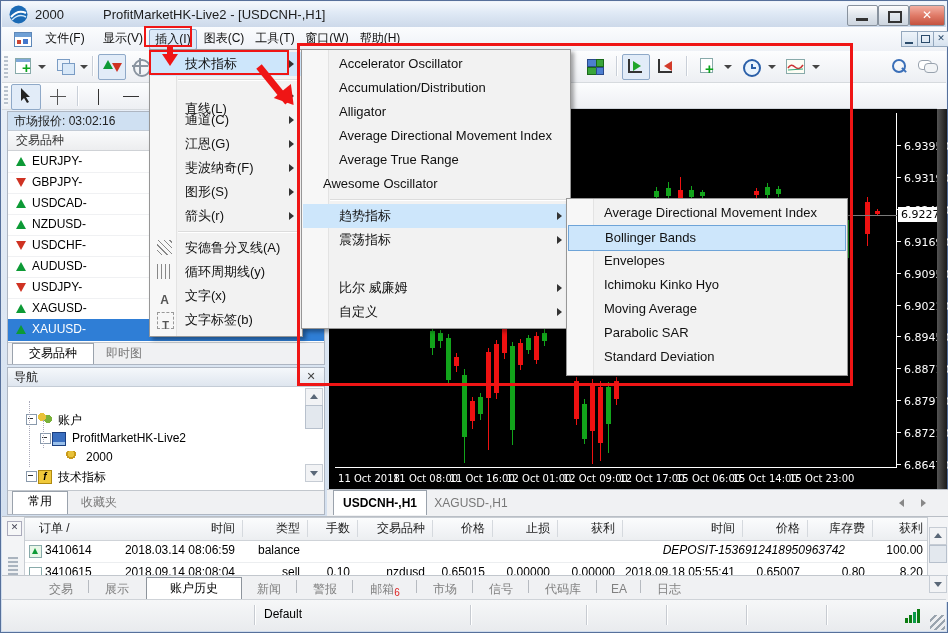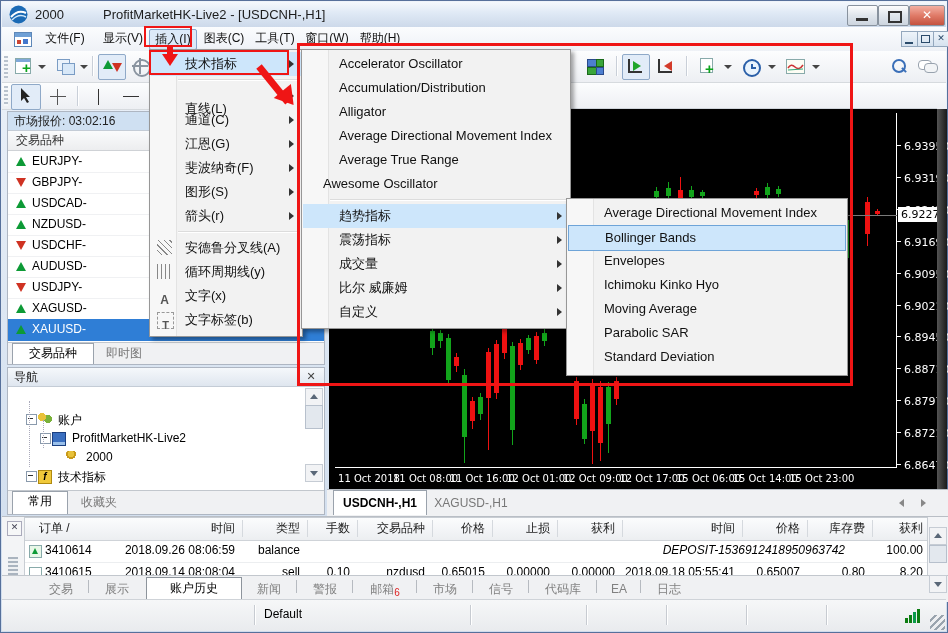--- a/index.html
+++ b/index.html
@@ -462,21 +462,21 @@
           <div class="thead-cell" style="right: 62px;">库存费</div>
           <div style="position: absolute; top: 2px; right: 54px; width: 1px; height: 17px; background: rgb(213, 217, 222);"></div>
           <div class="thead-cell" style="right: 4px;">获利</div>
         </div>
       <div id="term-rows" class="abs" style="left:0;top:22px;right:0;bottom:0;">
           <div style="position: absolute; left: 0px; top: 0px; right: 0px; height: 22px; border-bottom: 1px solid rgb(236, 238, 240); line-height: 21px;">
             <div style="position: absolute; left: 4px; top: 5px; width: 11px; height: 11px; border: 1px solid rgb(136, 170, 170); background: rgb(232, 247, 232); text-align: center;">
               <div style="position: absolute; left: 2px; top: 2px; width: 0px; height: 0px; border-left: 3px solid transparent; border-right: 3px solid transparent; border-bottom: 6px solid rgb(13, 154, 54);"></div>
             </div>
             <div class="tcell" style="left: 20px;">3410614</div>
-            <div class="tcell" style="right: 692px;">2018.09.26 08:06:59</div>
+            <div class="tcell" style="right: 692px;">2018.03.14 08:06:59</div>
             <div class="tcell" style="right: 627px;">balance</div>
             <div class="tcell" style="right: 82px; font-style: italic;">DEPOSIT-1536912418950963742</div>
             <div class="tcell" style="right: 4px;">100.00</div>
           </div>
           <div style="position: absolute; left: 0px; top: 22px; right: 0px; height: 22px; border-bottom: 1px solid rgb(236, 238, 240); line-height: 21px;">
             <div style="position: absolute; left: 4px; top: 5px; width: 11px; height: 11px; border: 1px solid rgb(136, 170, 170); background: rgb(255, 255, 255); text-align: center;"></div>
             <div class="tcell" style="left: 20px;">3410615</div>
             <div class="tcell" style="right: 692px;">2018.09.14 08:08:04</div>
             <div class="tcell" style="right: 627px;">sell</div>
             <div class="tcell" style="right: 577px;">0.10</div>
@@ -612,24 +612,20 @@
       </div>
       <div class="msep" style="top: 149px;"></div>
       <div class="mi hl" style="top: 154px;">
         <div class="lbl" style="position: absolute; left: 36px; top: 0px;">趋势指标</div>
         <div class="arrow" style="left: 254px;"></div>
       </div>
       <div class="mi" style="top: 178px;">
         <div class="lbl" style="position: absolute; left: 36px; top: 0px;">震荡指标</div>
         <div class="arrow" style="left: 254px;"></div>
       </div>
-      <div class="mi" style="top: 202px;">
-        <div class="lbl" style="position: absolute; left: 36px; top: 0px;">成交量</div>
-        <div class="arrow" style="left: 254px;"></div>
-      </div>
       <div class="mi" style="top: 250px;">
         <div class="lbl" style="position: absolute; left: 36px; top: 0px;">自定义</div>
         <div class="arrow" style="left: 254px;"></div>
       </div>
       <div class="mi" style="top: 226px;">
         <div class="lbl" style="position: absolute; left: 36px; top: 0px;">比尔 威廉姆</div>
         <div class="arrow" style="left: 254px;"></div>
       </div>
     </div>
 

